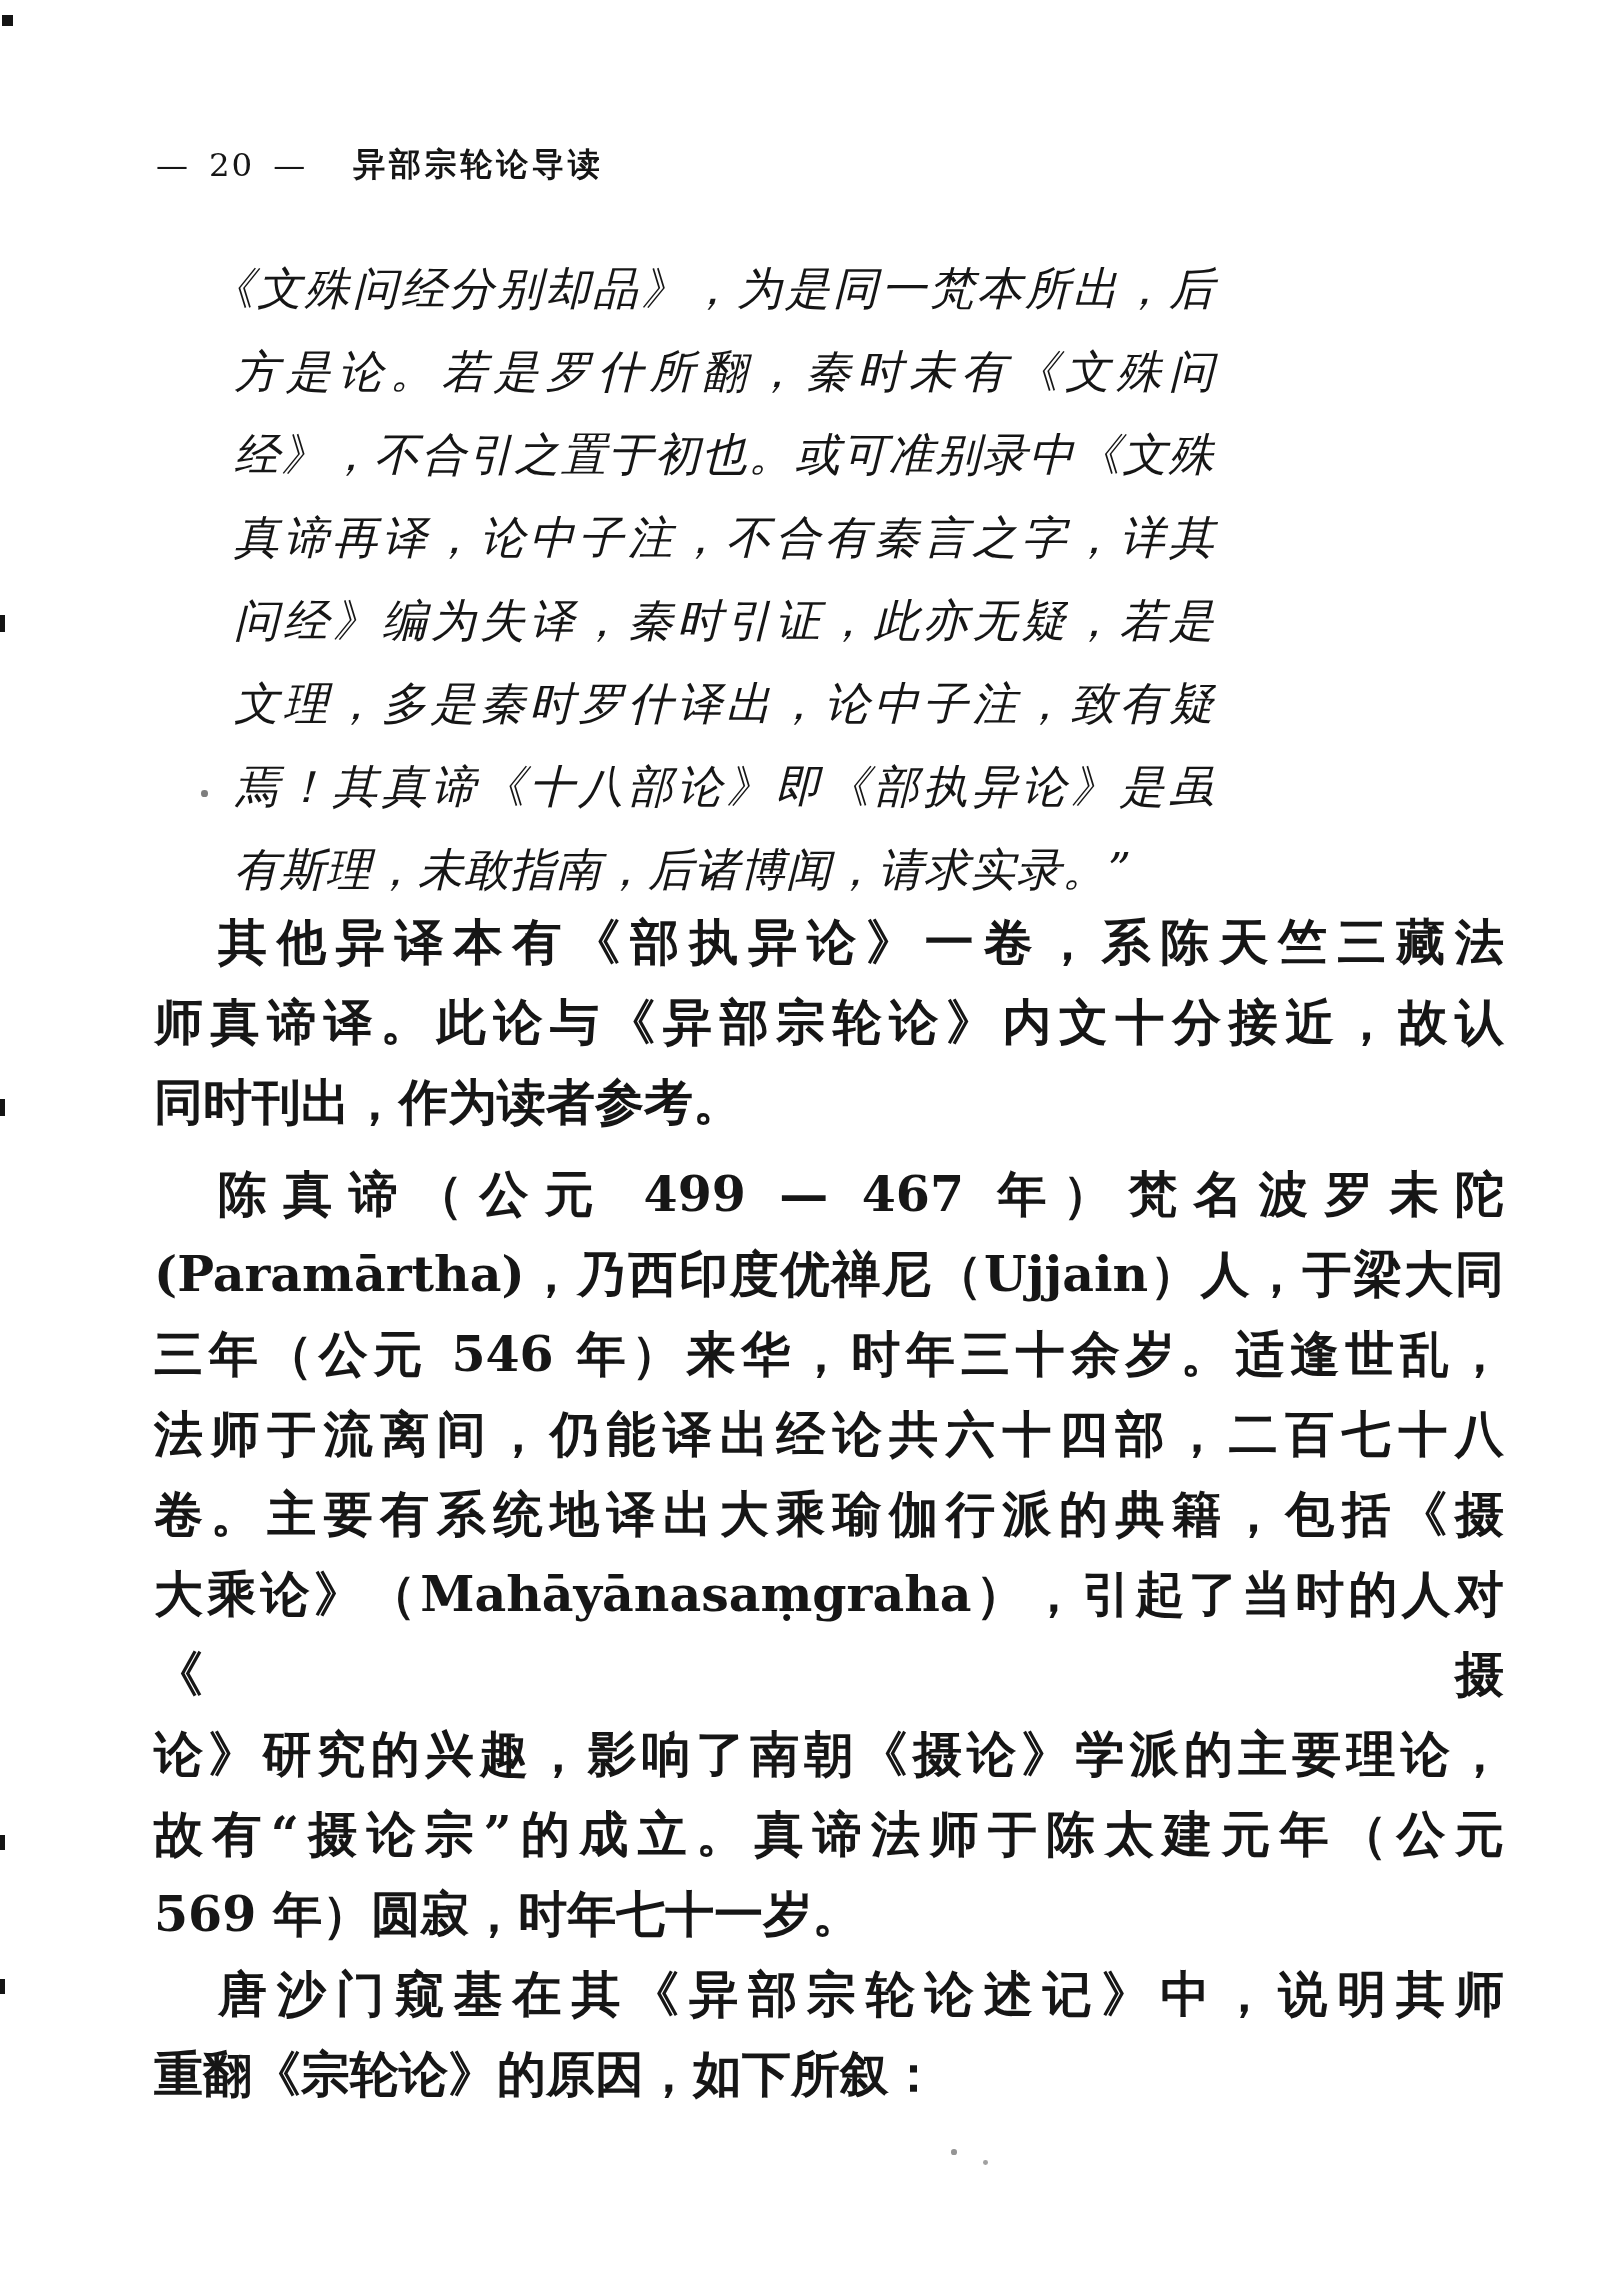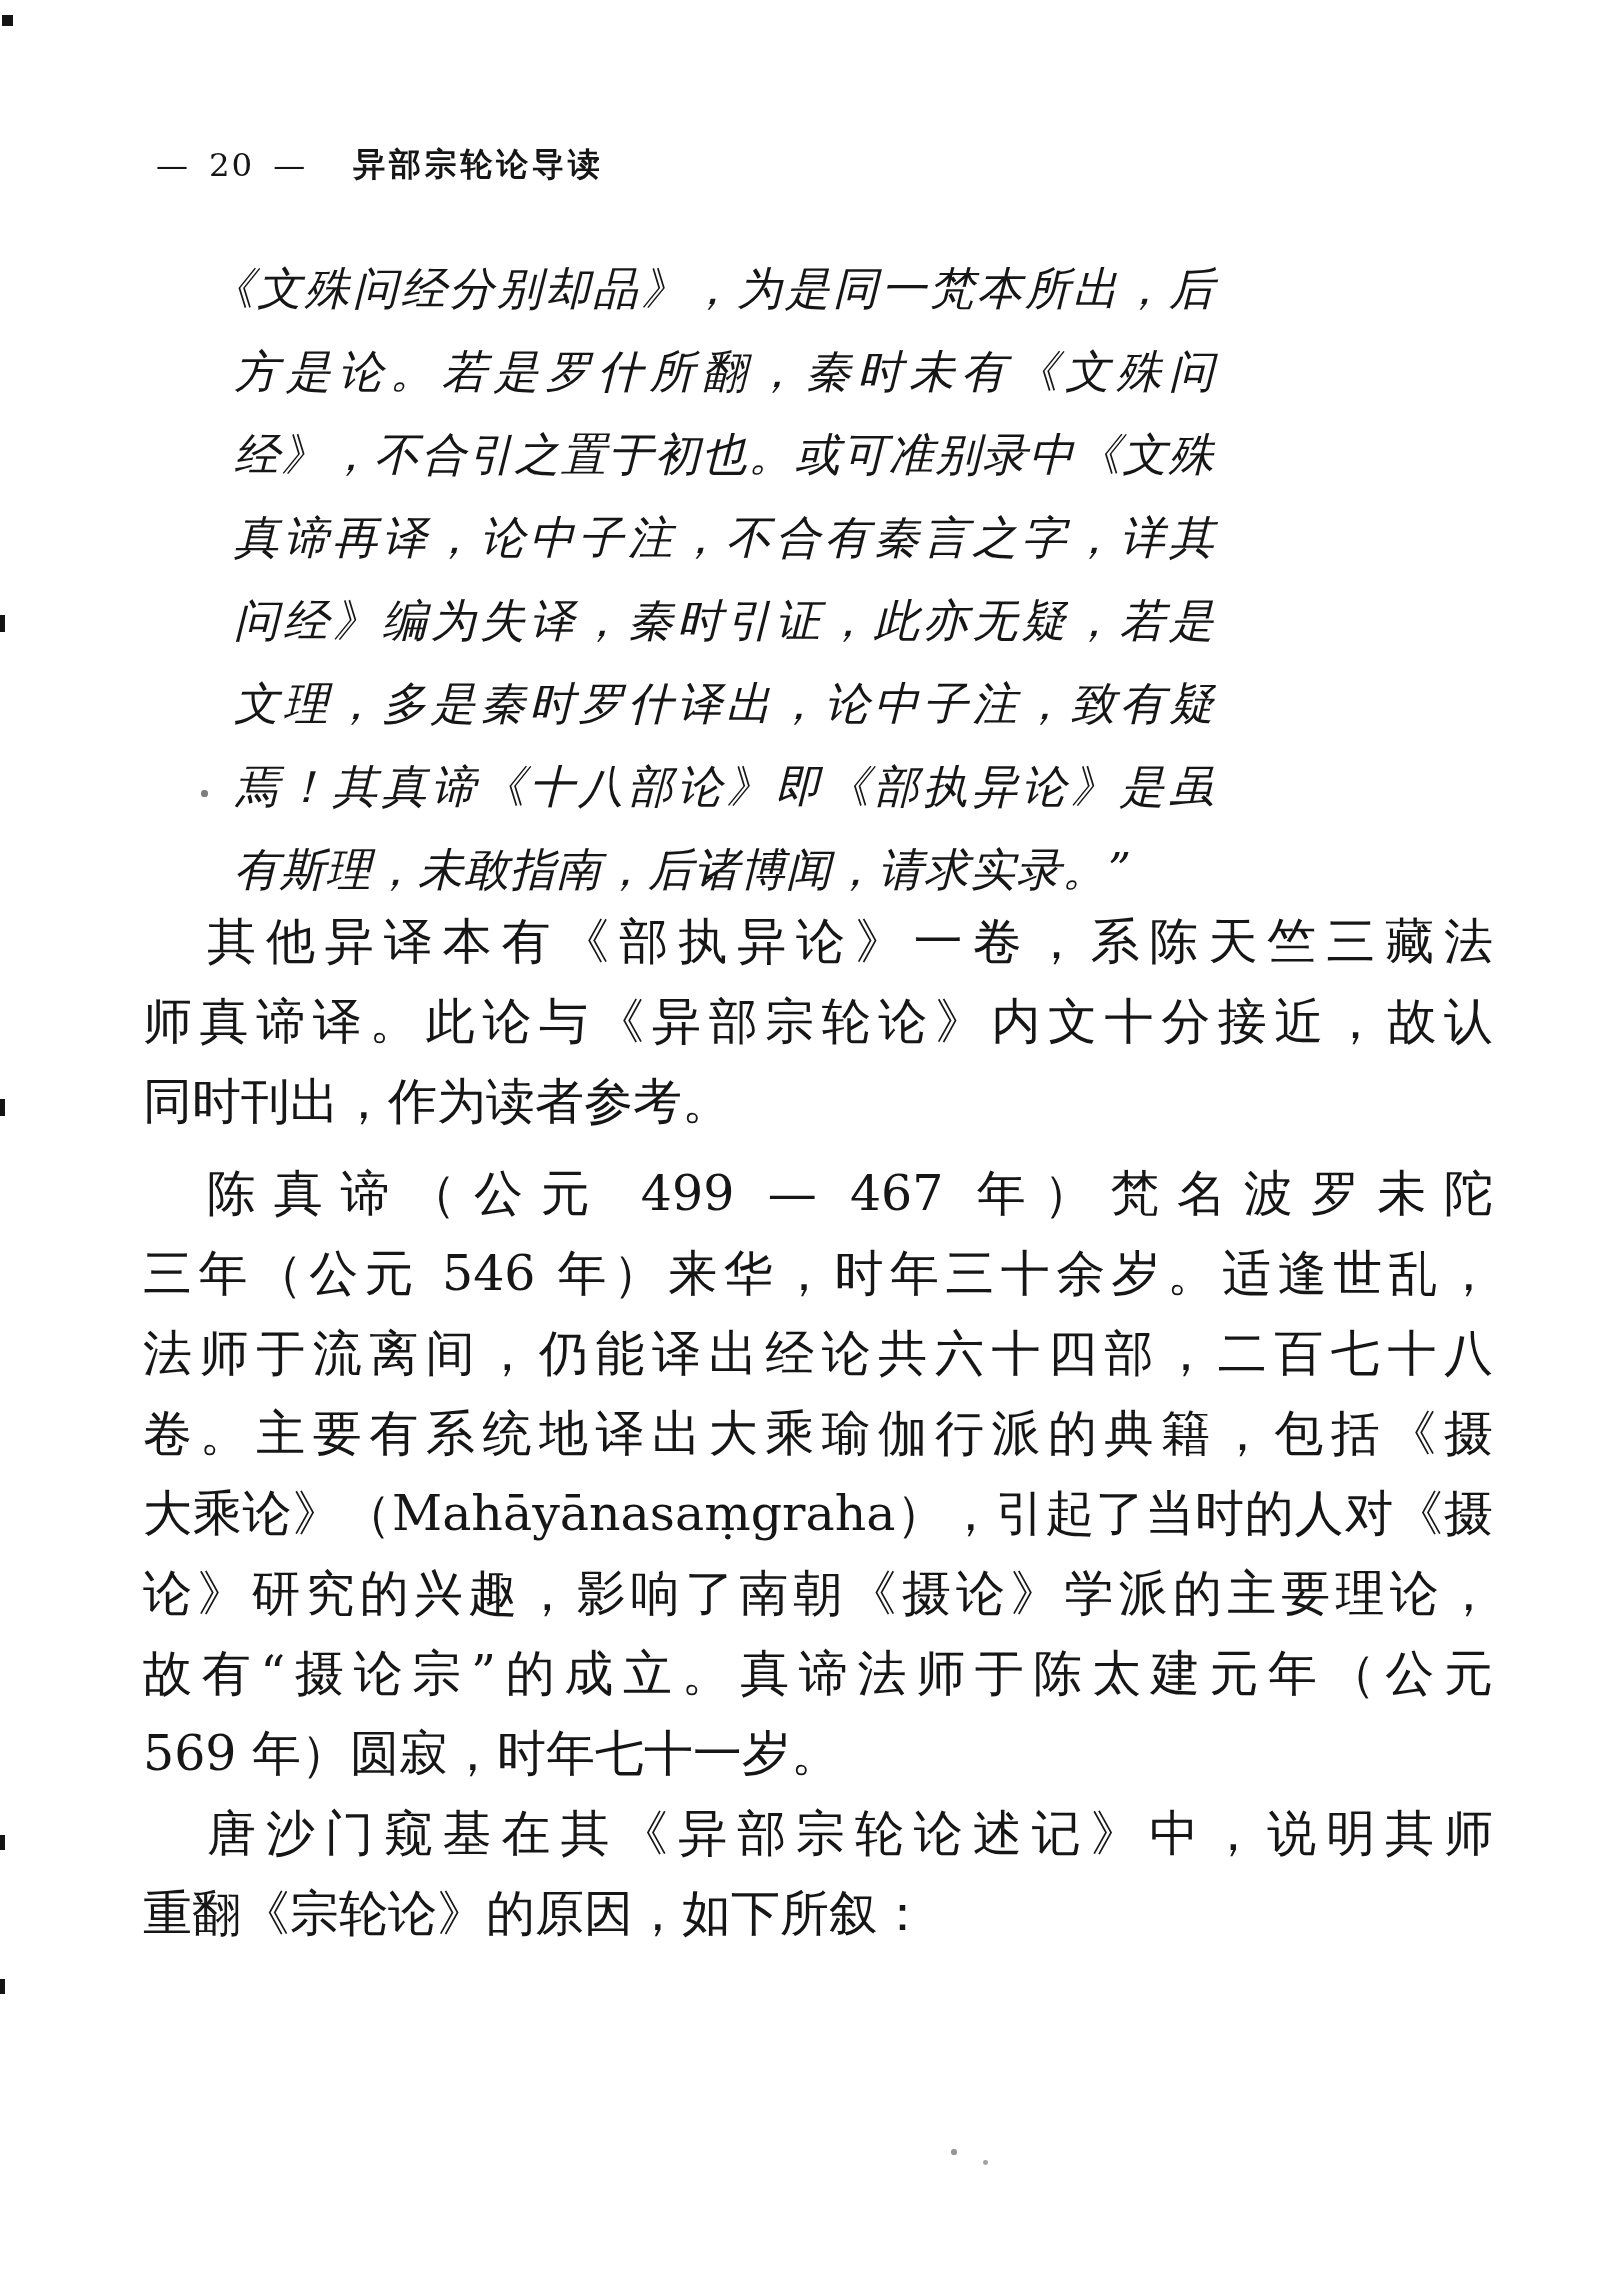--- a/index.html
+++ b/index.html
@@ -58,24 +58,25 @@
     text-align-last: justify;
     white-space: nowrap;
   }
   .quote-line:first-child { text-indent: -25px; }
   .quote-line:last-child { text-align-last: left; white-space: normal; }
 
   
   .body-text {
     position: absolute;
     top: 902px;
-    left: 143px;
+    left: 154px;
     width: 1350px;
     font-size: 49px;
     line-height: 80px;
+    font-weight: bold;
   }
   .para { margin: 0; }
   .para-2 { margin-top: 12.4px; }
   .body-line {
     text-align: justify;
     text-align-last: justify;
   }
   .para .body-line:first-child { text-indent: 64px; }
   .para .body-line:last-child { text-align-last: left; }
 
@@ -117,20 +118,21 @@
     </div>
 
   <div class="body-text">
     <div class="para para-1">
         <div class="body-line">其他异译本有《部执异论》一卷，系陈天竺三藏法</div>
         <div class="body-line">师真谛译。此论与《异部宗轮论》内文十分接近，故认</div>
         <div class="body-line">同时刊出，作为读者参考。</div>
       </div>
     <div class="para para-2">
         <div class="body-line">陈真谛（公元 499 — 467 年）梵名波罗未陀</div>
+        <div class="body-line">(Paramārtha)，乃西印度优禅尼（Ujjain）人，于梁大同</div>
         <div class="body-line">三年（公元 546 年）来华，时年三十余岁。适逢世乱，</div>
         <div class="body-line">法师于流离间，仍能译出经论共六十四部，二百七十八</div>
         <div class="body-line">卷。主要有系统地译出大乘瑜伽行派的典籍，包括《摄</div>
         <div class="body-line">大乘论》（Mahāyānasaṃgraha），引起了当时的人对《摄</div>
         <div class="body-line">论》研究的兴趣，影响了南朝《摄论》学派的主要理论，</div>
         <div class="body-line">故有“摄论宗”的成立。真谛法师于陈太建元年（公元</div>
         <div class="body-line">569 年）圆寂，时年七十一岁。</div>
       </div>
     <div class="para para-3">
         <div class="body-line">唐沙门窥基在其《异部宗轮论述记》中，说明其师</div>

